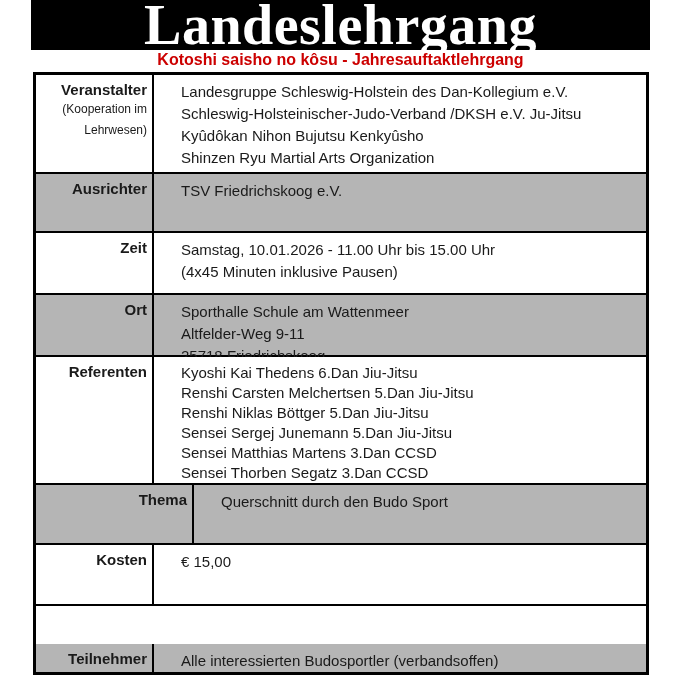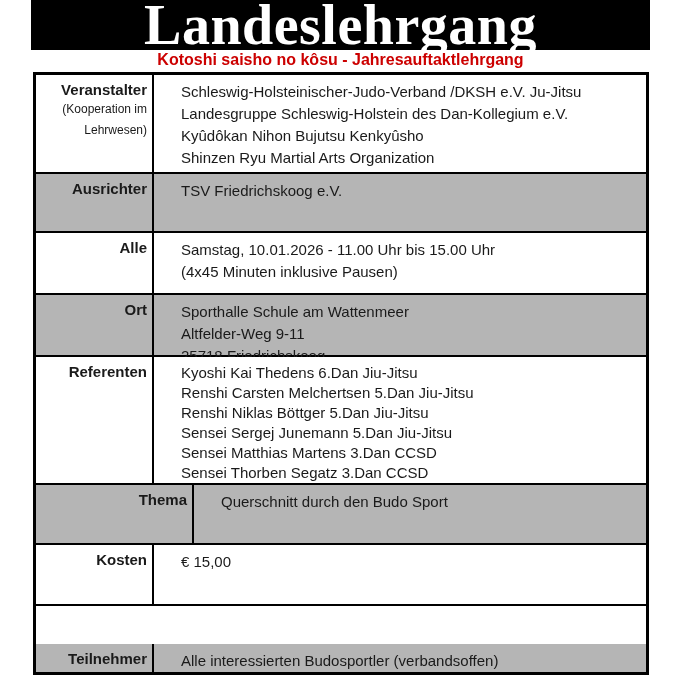--- a/index.html
+++ b/index.html
@@ -73,39 +73,39 @@
   <div class="subtitle">Kotoshi saisho no kôsu - Jahresauftaktlehrgang</div>
 
   <div class="doc-table">
 
     <div class="row row-veranstalter">
       <div class="cell-label">
         <span>Veranstalter</span>
         <span class="sublabel">(Kooperation im Lehrwesen)</span>
       </div>
       <div class="cell-value">
+        <div class="line">Landesgruppe Schleswig-Holstein des Dan-Kollegium e.V.</div>
         <div class="line">Schleswig-Holsteinischer-Judo-Verband /DKSH e.V. Ju-Jitsu</div>
-        <div class="line">Landesgruppe Schleswig-Holstein des Dan-Kollegium e.V.</div>
         <div class="line">Kyûdôkan Nihon Bujutsu Kenkyûsho</div>
         <div class="line">Shinzen Ryu Martial Arts Organization</div>
       </div>
     </div>
 
     <div class="row shaded row-ausrichter">
       <div class="cell-label">
         <span>Ausrichter</span>
       </div>
       <div class="cell-value">
         <div class="line">TSV Friedrichskoog e.V.</div>
       </div>
     </div>
 
     <div class="row row-zeit">
       <div class="cell-label">
-        <span>Alle</span>
+        <span>Zeit</span>
       </div>
       <div class="cell-value">
         <div class="line">Samstag, 10.01.2026 - 11.00 Uhr bis 15.00 Uhr</div>
         <div class="line">(4x45 Minuten inklusive Pausen)</div>
       </div>
     </div>
 
     <div class="row shaded row-ort">
       <div class="cell-label">
         <span>Ort</span>

